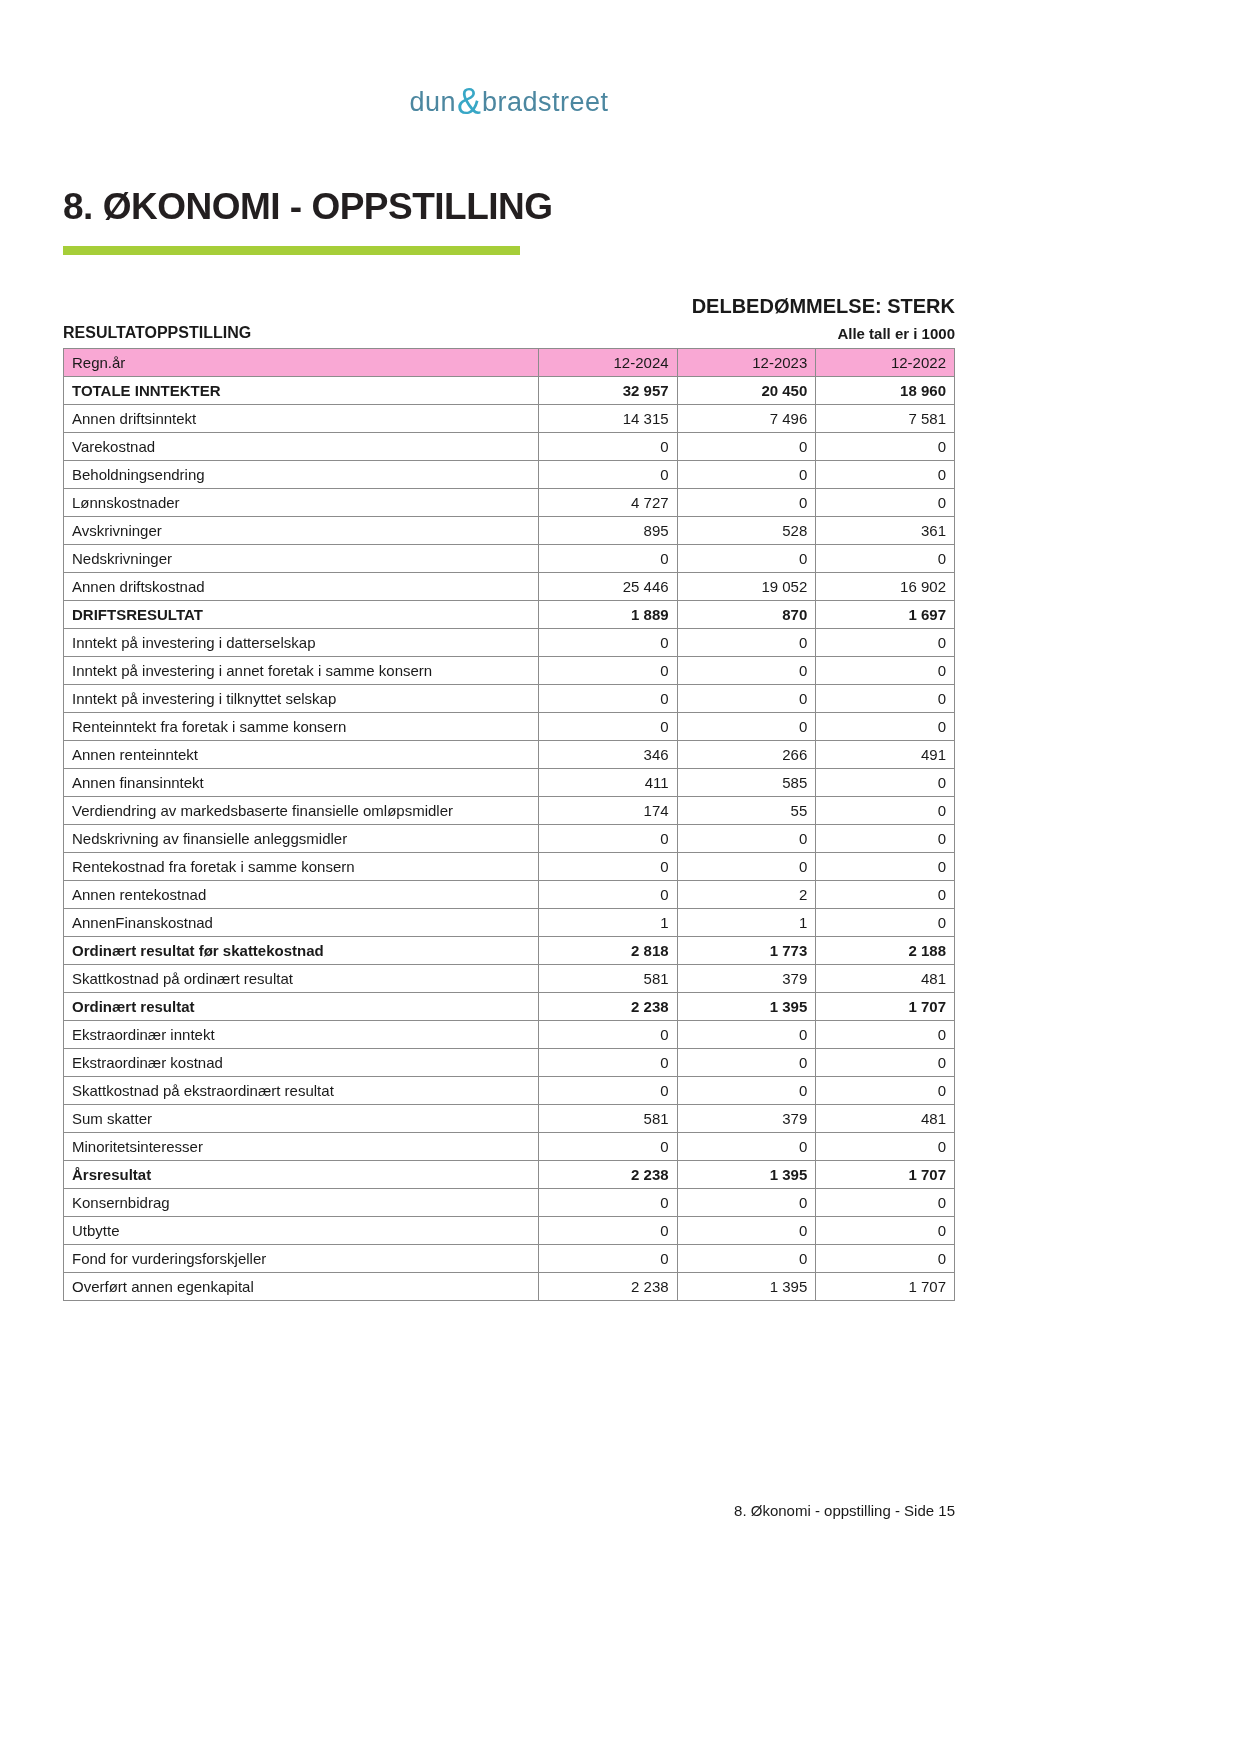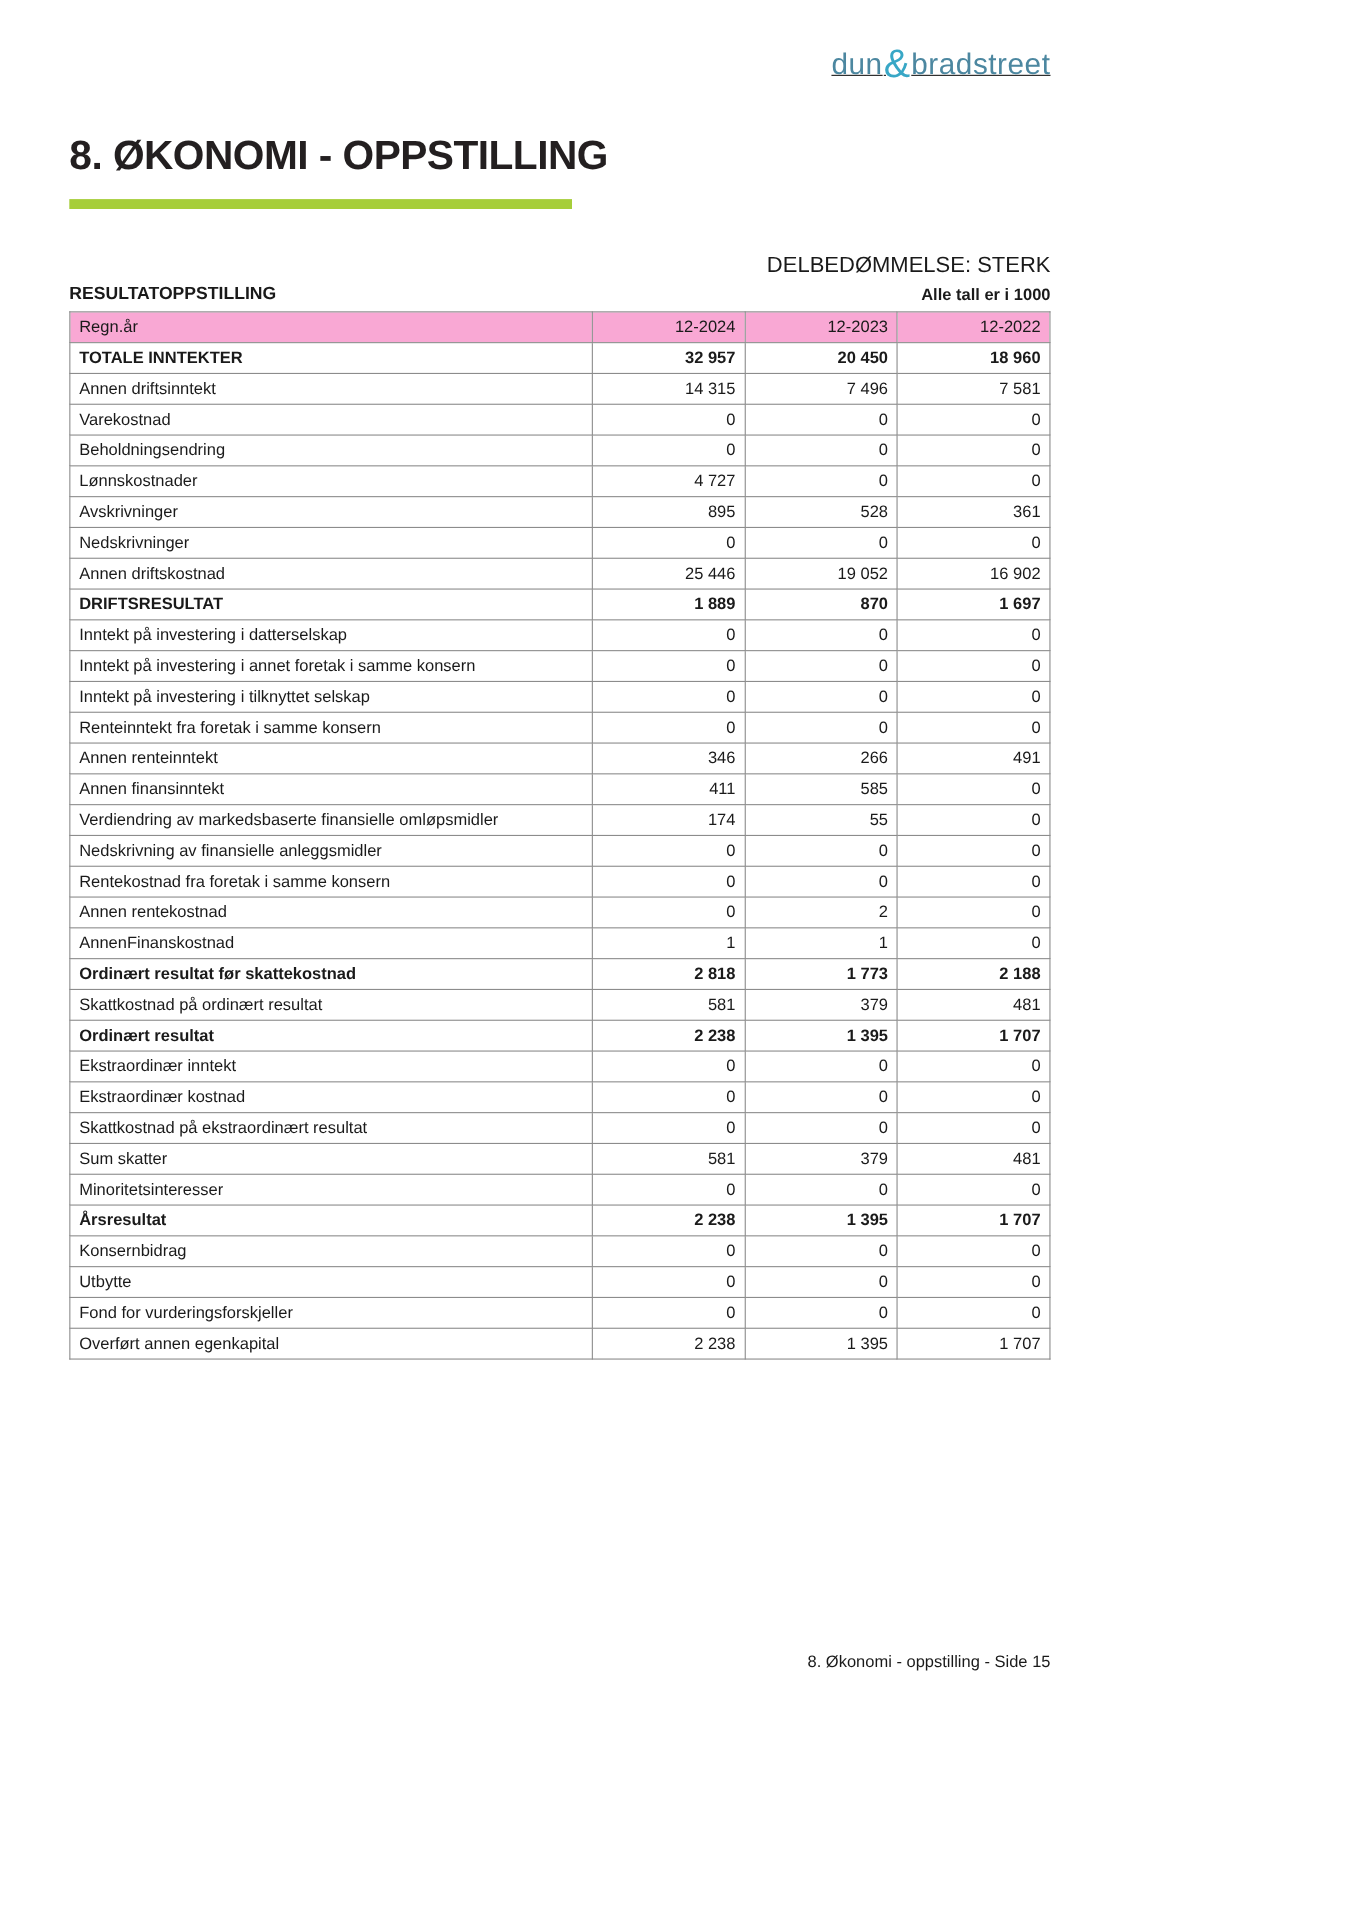--- a/index.html
+++ b/index.html
@@ -14,60 +14,59 @@
     overflow: hidden;
   }
   .content {
     position: absolute;
     left: 63px;
     top: 0;
     width: 892px;
   }
   
   .logo {
-    margin-top: 40px;
-    text-align: right;
+    margin-top: 84px;
+    text-align: center;
     white-space: nowrap;
     line-height: 36px;
     user-select: none;
-    text-decoration: underline;
   }
   .logo .word {
     font-size: 27px;
     color: #4c87a0;
     letter-spacing: 0.5px;
     font-weight: 400;
   }
   .logo .amp {
     font-size: 36px;
     color: #38a7c6;
     font-weight: 400;
     padding: 0 1px;
     vertical-align: -3px;
   }
   
   .page-title {
-    margin-top: 40px;
+    margin-top: 62px;
     font-size: 37px;
     font-weight: bold;
     letter-spacing: -0.5px;
     color: #231f20;
   }
   .accent-bar {
     margin-top: 18px;
     width: 457px;
     height: 9px;
     background: #a6ce39;
   }
   
   .assessment {
     margin-top: 40px;
     text-align: right;
     font-size: 20px;
-    font-weight: normal;
+    font-weight: bold;
     color: #1a1a1a;
   }
   
   .table-caption-row {
     margin-top: 6px;
     display: flex;
     justify-content: space-between;
     align-items: center;
     margin-bottom: 6px;
   }

